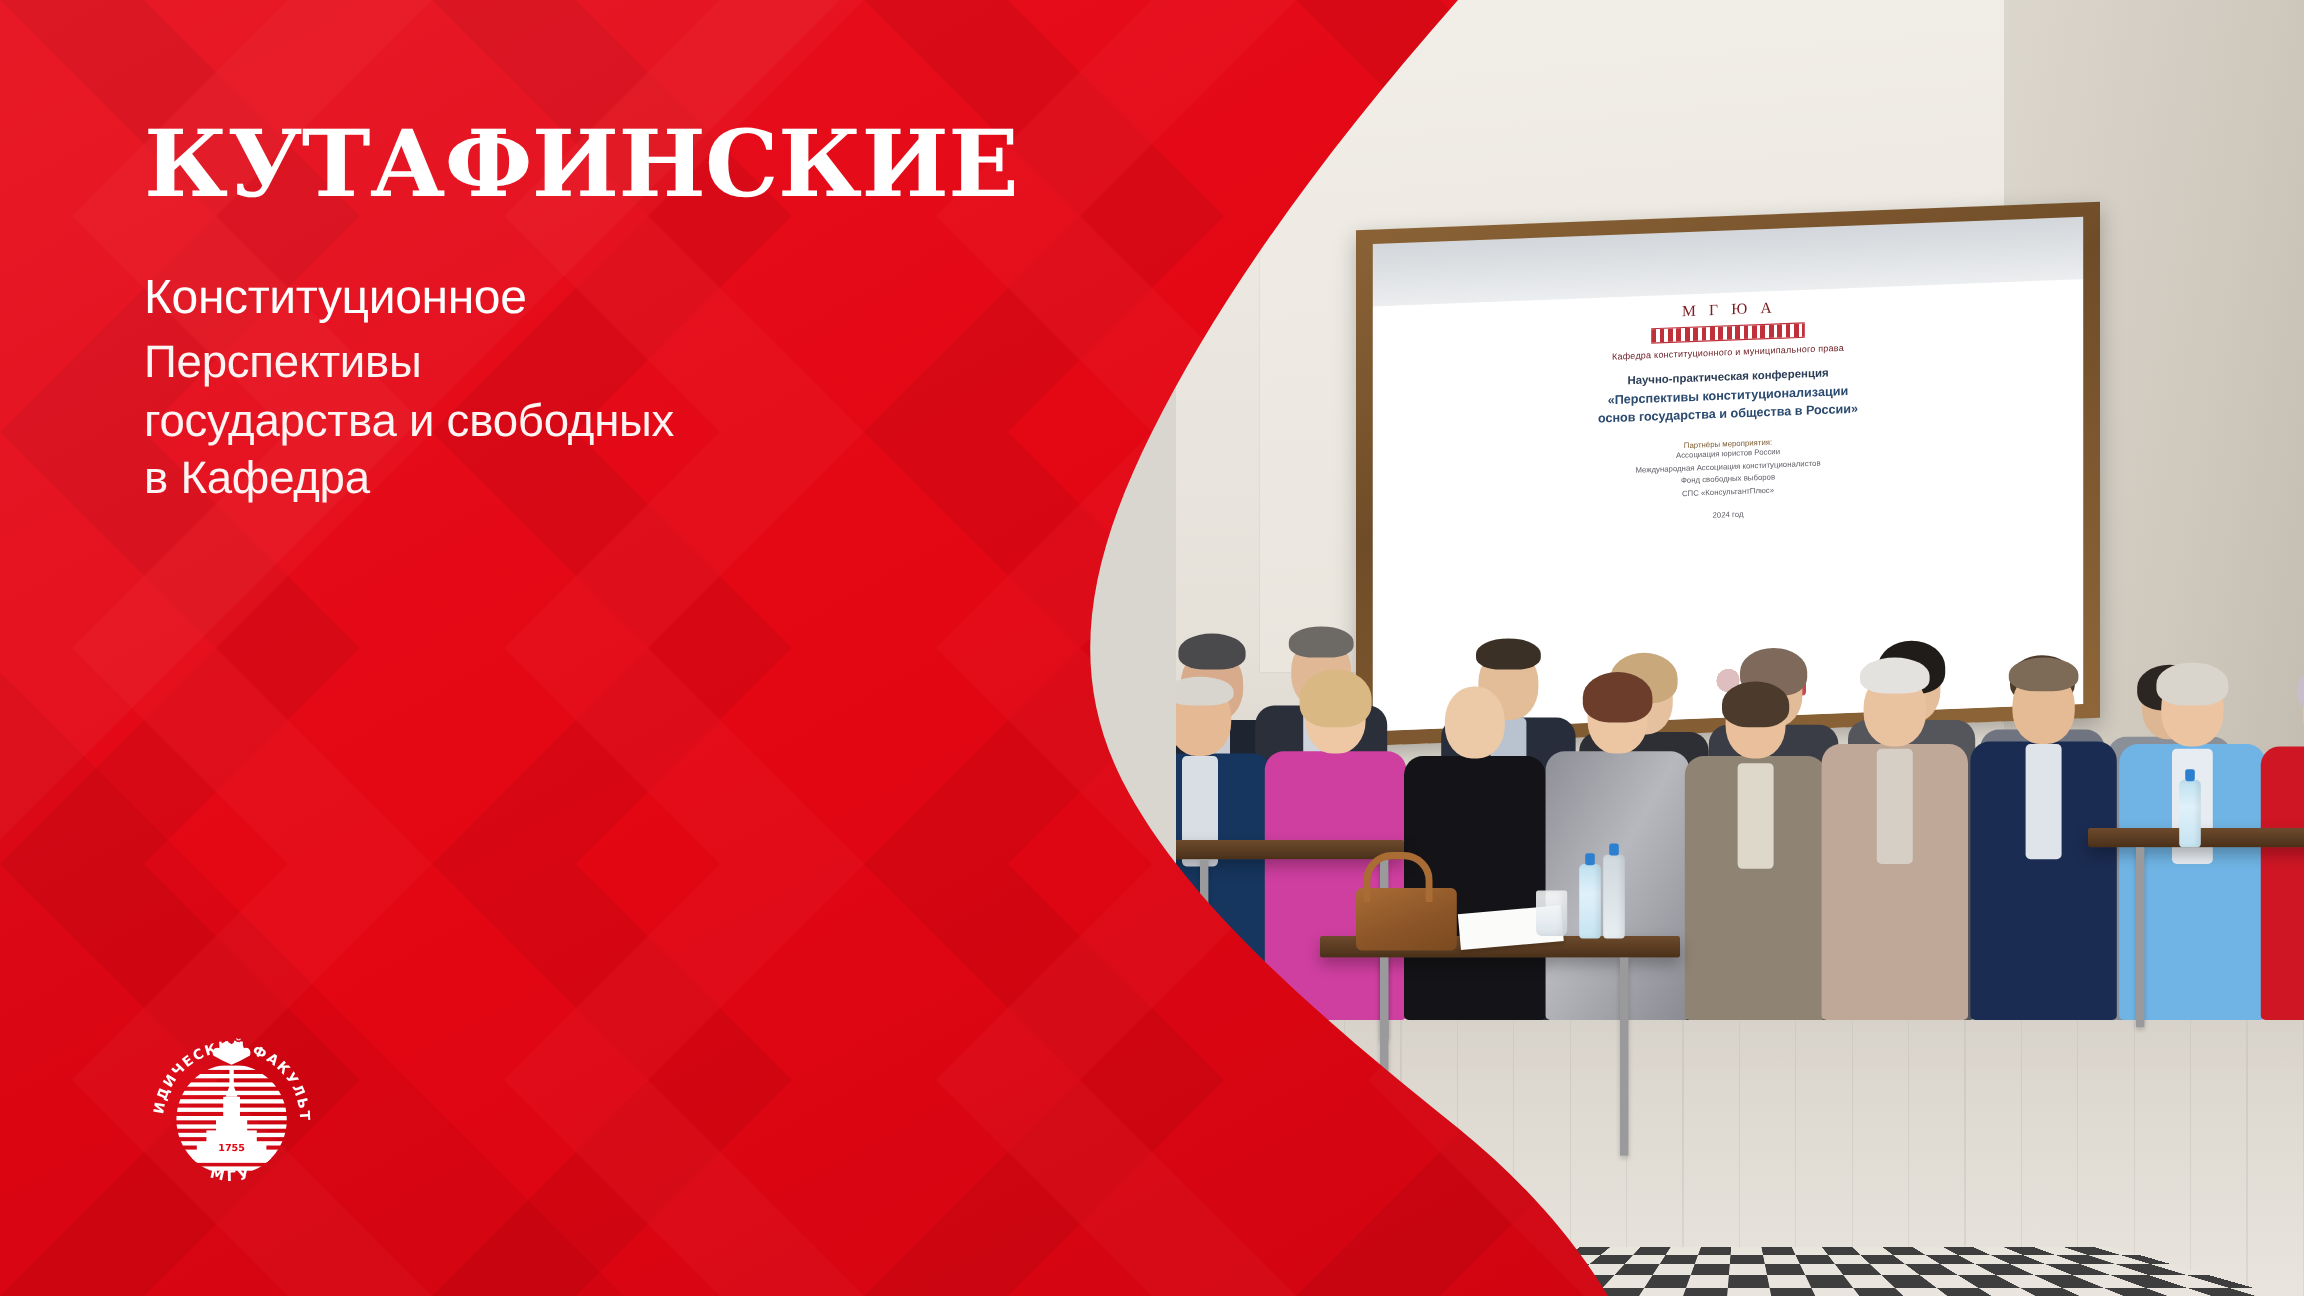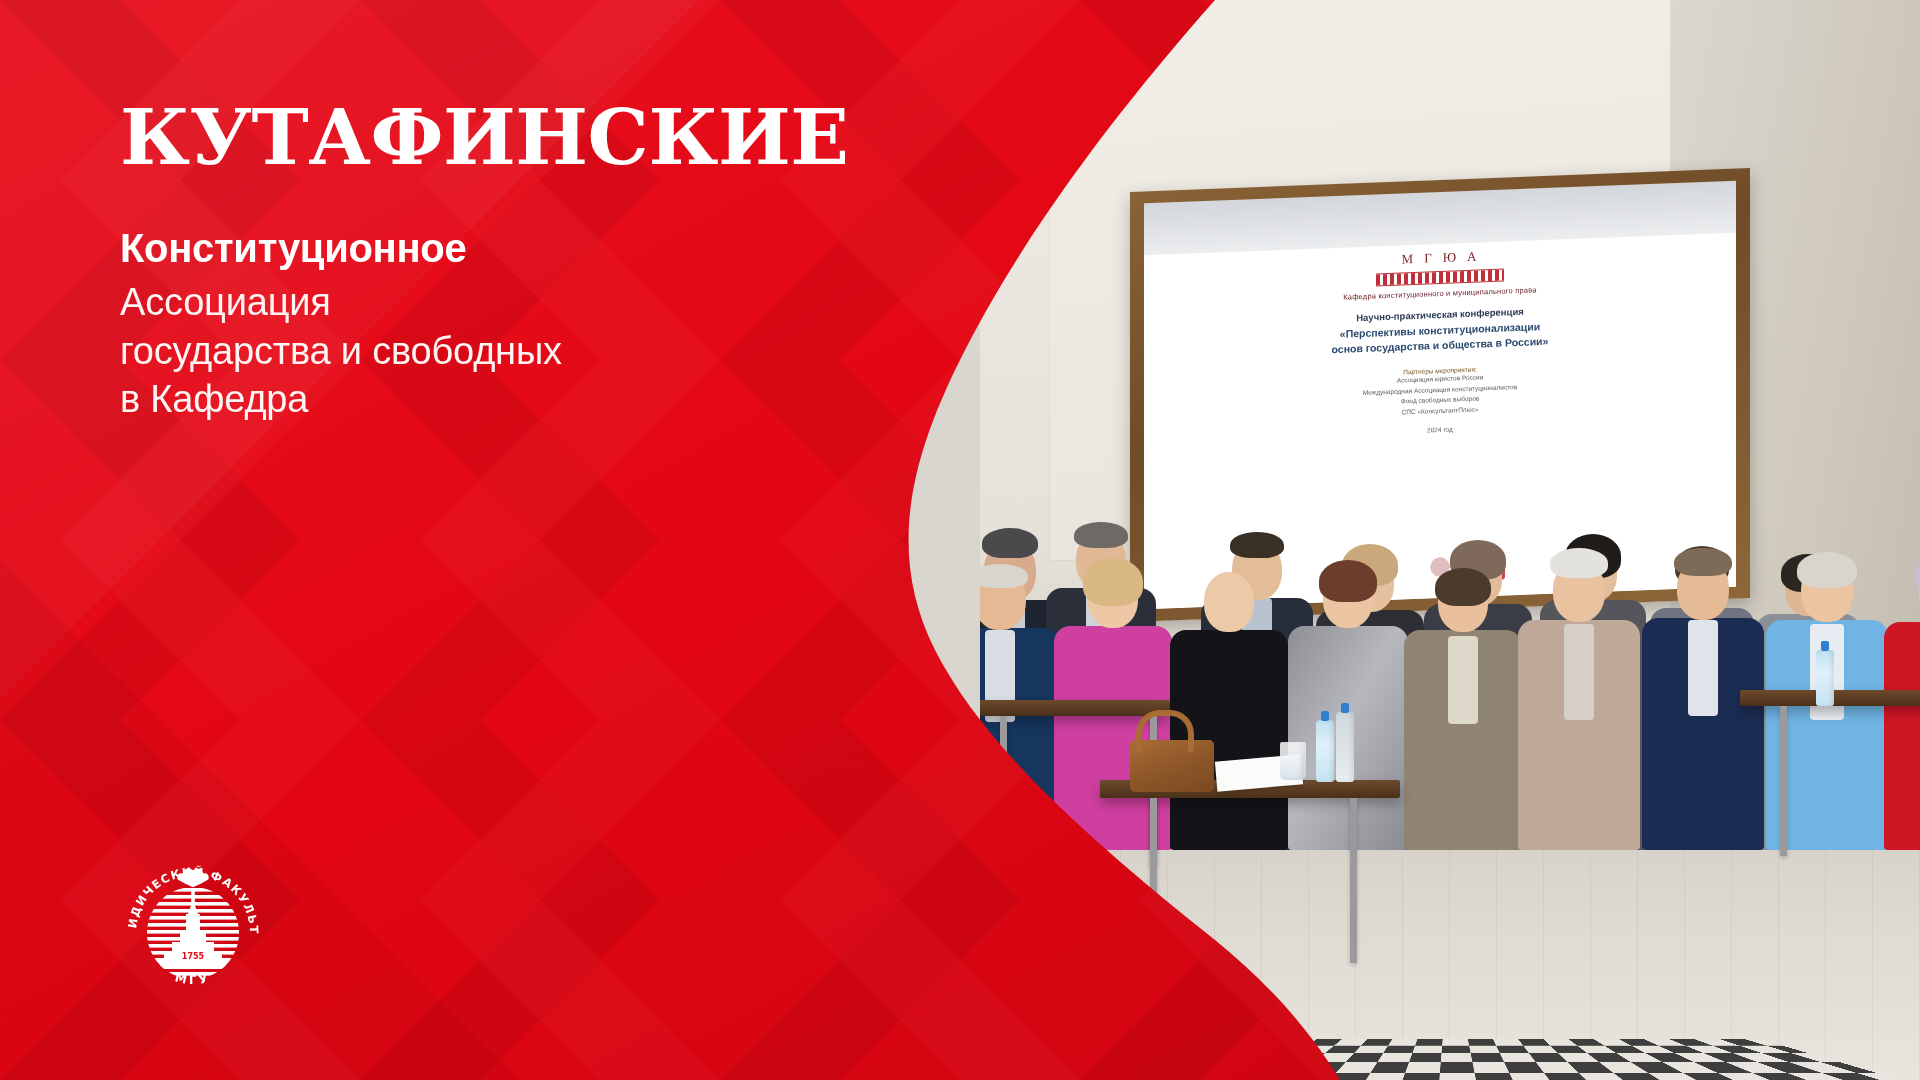--- a/index.html
+++ b/index.html
@@ -192,21 +192,21 @@
     color:#ffffff;
     font-size:77px;
     line-height:1.07;
     letter-spacing:-0.5px;
     margin-top:92px;
   }
   .title .line2 { white-space:nowrap; }
 
   .sub-bold {
     color:#ffffff;
-    font-weight:bold;
+    font-weight:normal;
     font-size:40px;
     line-height:1.22;
     margin-top:46px;
     letter-spacing:-0.3px;
   }
   .sub-light {
     color:#fdf4f3;
     font-weight:normal;
     font-size:38px;
     line-height:1.28;
@@ -429,21 +429,21 @@
 
     <h1 class="title">
       <div>КУТАФИНСКИЕ</div>
     </h1>
 
     <div class="sub-bold">
       <div>Конституционное</div>
     </div>
 
     <div class="sub-light">
-      <div>Ассоциация</div>
+      <div>Перспективы</div>
       <div>государства и свободных</div>
       <div>в Кафедра</div>
     </div>
 
     <div class="logos">
 
 
       <div class="logo-msu">
         <svg viewBox="0 0 146 146" xmlns="http://www.w3.org/2000/svg">
           <defs>

